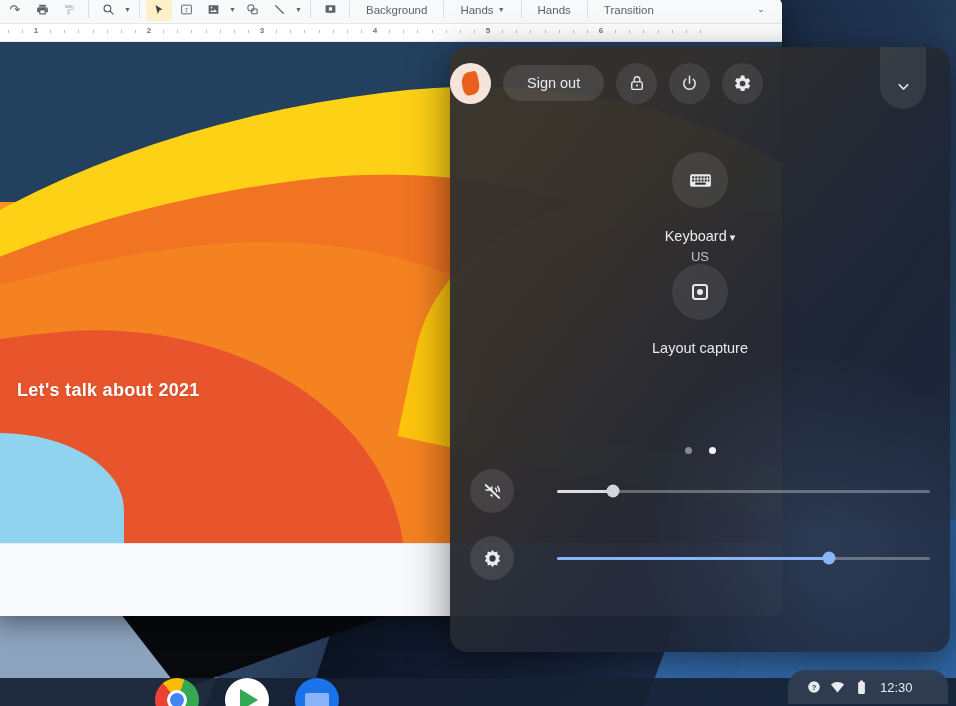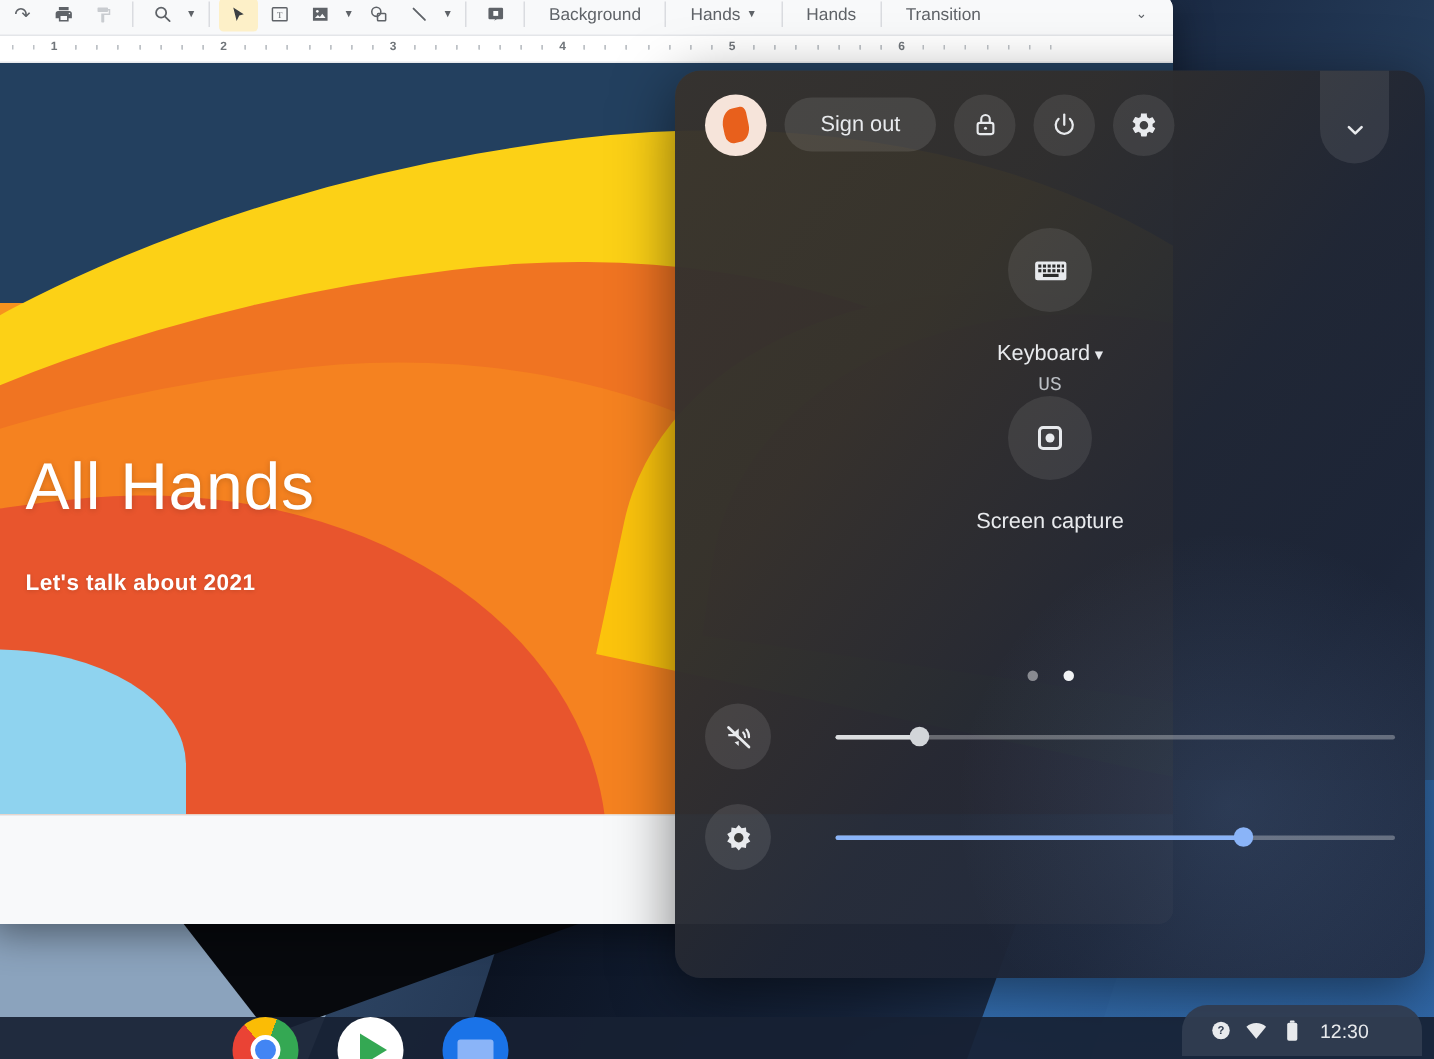--- a/index.html
+++ b/index.html
@@ -197,21 +197,21 @@
     position: absolute;
     left: 33px; top: 258px;
     font-size: 44px;
     color: #ffffff;
     letter-spacing: 0.5px;
     text-shadow: 0 1px 4px rgba(0,0,0,0.18);
   }
   #slide-subtitle {
     position: absolute;
     left: 33px; top: 338px;
-    font-size: 15px;
+    font-size: 18px;
     color: #ffffff;
     font-weight: bold;
     letter-spacing: 0.3px;
     text-shadow: 0 1px 3px rgba(0,0,0,0.15);
   }
   #slide-notes {
     position: absolute;
     left: 0; top: 501px;
     width: 100%; height: 75px;
     background: #f8f9fa;
@@ -310,21 +310,20 @@
     pointer-events: none;
   }
   
   #qs-header {
     position: absolute;
     left: 0; top: 0;
     width: 100%;
     height: 72px;
     display: flex;
     align-items: center;
-    padding-left: 20px;
     gap: 12px;
     box-sizing: border-box;
   }
   #qs-avatar {
     width: 41px; height: 41px;
     border-radius: 50%;
     background: #f6e4da;
     position: relative;
     overflow: hidden;
     flex: 0 0 auto;
@@ -391,21 +390,20 @@
     margin-bottom: 20px;
   }
   .qs-tile-label {
     font-size: 14.5px;
     color: #e8eaed;
   }
   .qs-tile-sub {
     font-size: 13px;
     color: #bdc1c6;
     margin-top: 5px;
-    font-family: Liberation Mono, monospace;
   }
   
   #qs-dots {
     position: absolute;
     left: 0; top: 400px;
     width: 100%;
     display: flex;
     justify-content: center;
     gap: 17px;
   }
@@ -662,21 +660,20 @@
       <div id="slide">
         <div class="sh" id="sh-navy"></div>
         <div class="sh" id="sh-sky"></div>
         <div class="sh" id="sh-yellow1"></div>
         <div class="sh" id="sh-orange-deep"></div>
         <div class="sh" id="sh-orange-mid"></div>
         <div class="sh" id="sh-red"></div>
         <div class="sh" id="sh-yellow-br"></div>
         <div class="sh" id="sh-orange-br"></div>
         <div class="sh" id="sh-blue-bl"></div>
-        <div id="slide-title">All Hands</div>
         <div id="slide-subtitle">Let's talk about 2021</div>
       </div>
       <div id="slide-notes">
         
       </div>
     </div>
   </div>
 
   <div id="qs-panel">
     <div id="qs-glow"></div>
@@ -736,21 +733,21 @@
         </div>
         <div class="qs-tile-sub">US</div>
       </div>
       <div class="qs-tile">
         <div class="qs-tile-icon">
           <svg width="24" height="24" viewBox="0 0 24 24" fill="none" stroke="#e8eaed" stroke-width="2">
               <rect x="5" y="5" width="14" height="14" rx="2.4"></rect>
               <circle cx="12" cy="12" r="3" fill="#e8eaed" stroke="none"></circle>
             </svg>
         </div>
-        <div class="qs-tile-label">Screen capture</div>
+        <div class="qs-tile-label">Layout capture</div>
       </div>
     </div>
 
     <div id="qs-dots">
       <div class="qs-dot"></div>
       <div class="qs-dot active"></div>
     </div>
 
     <div class="qs-slider-row" id="qs-row-volume">
       <div class="qs-slider-btn">

